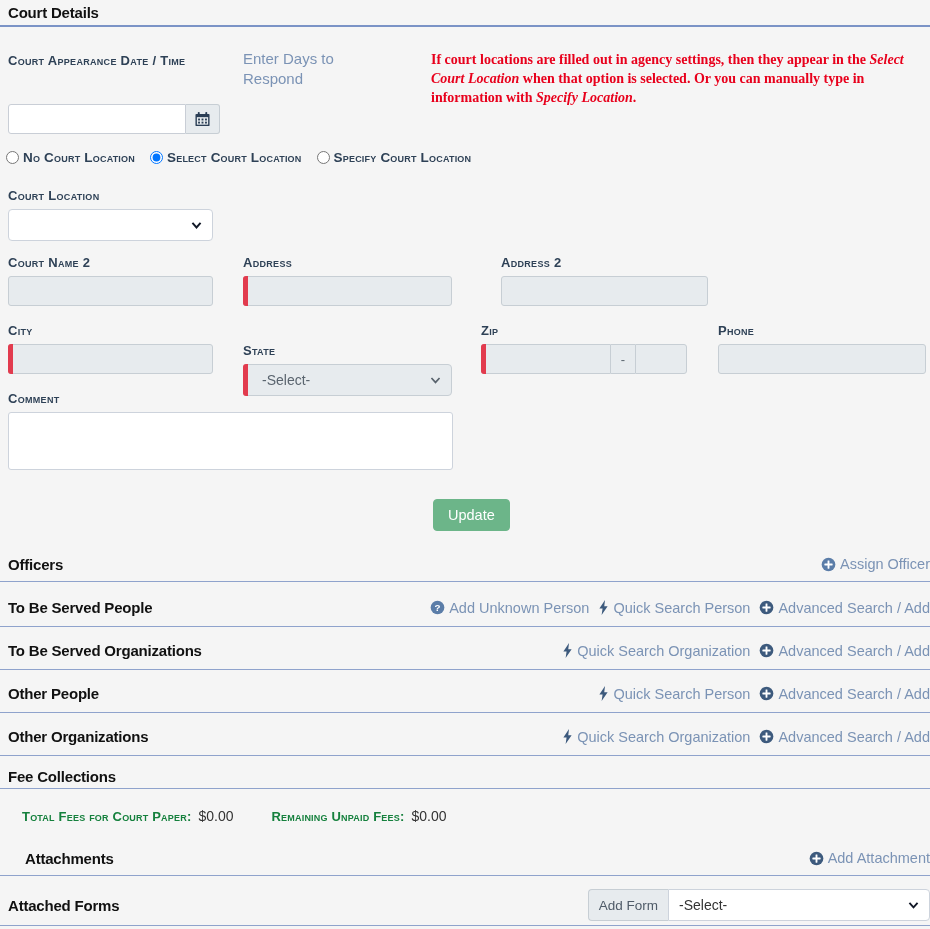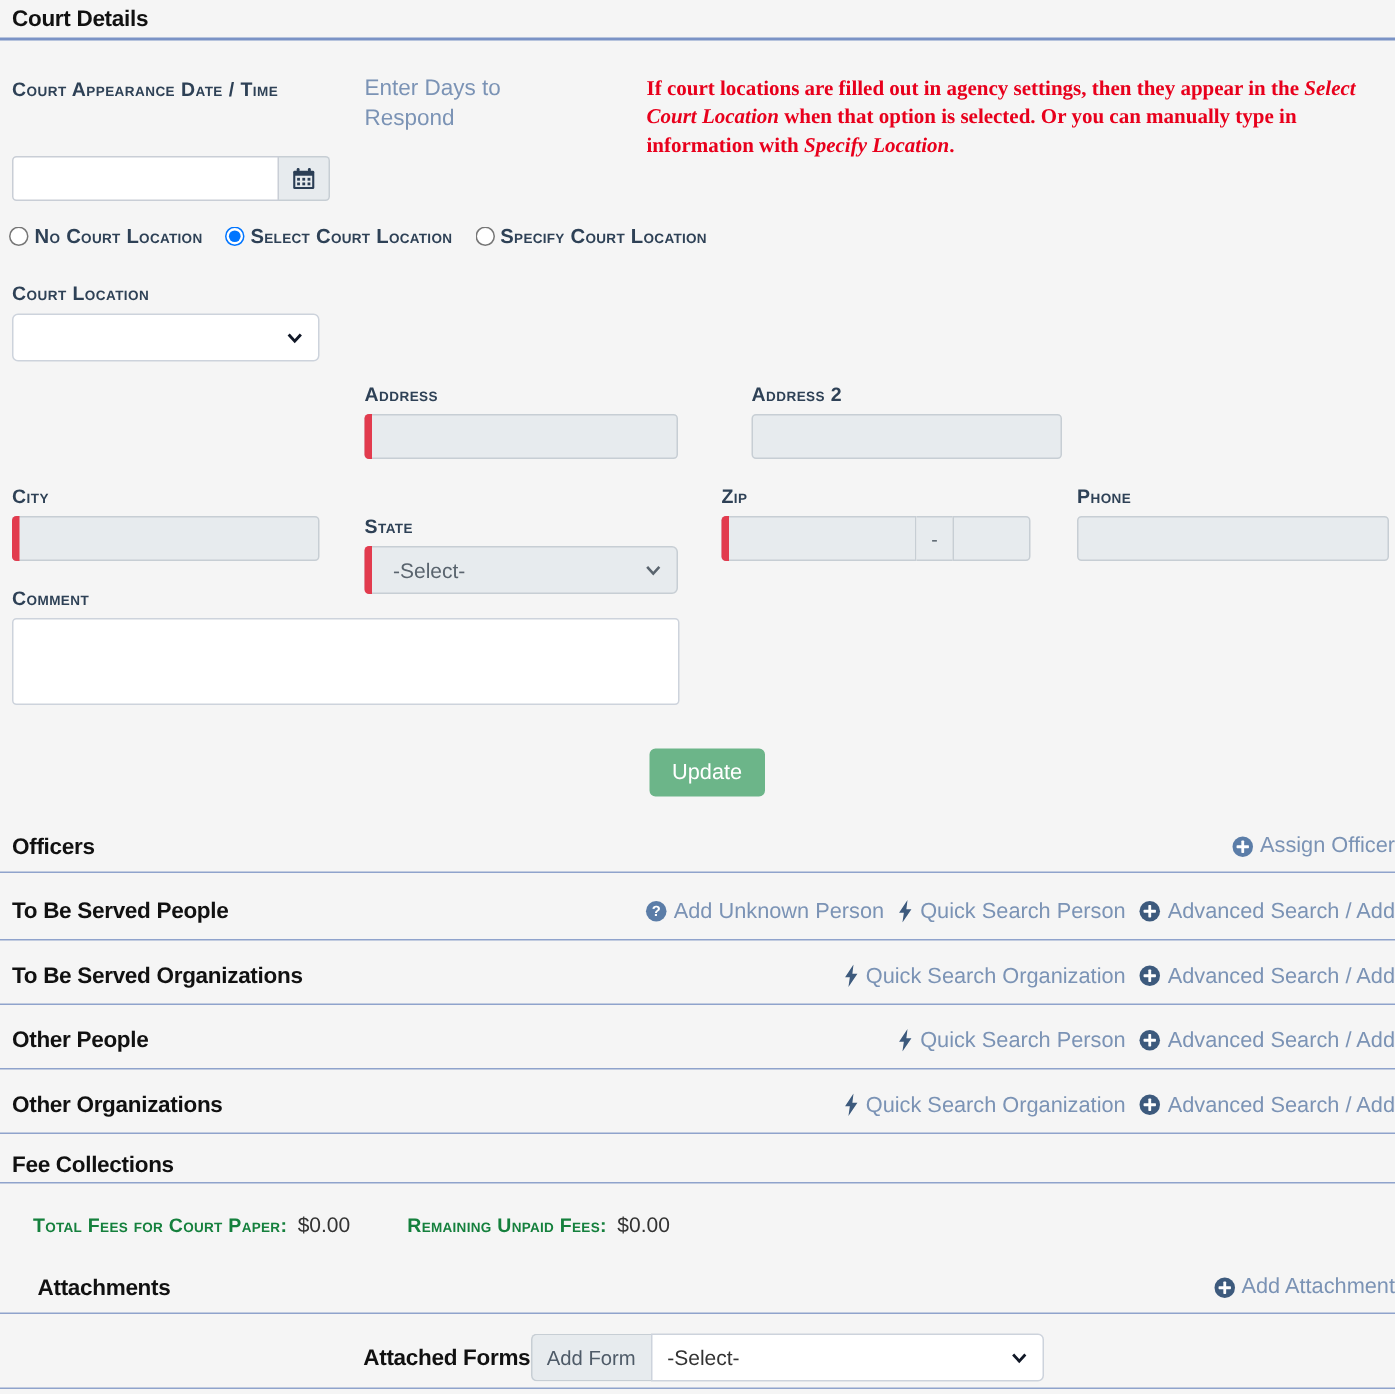--- a/index.html
+++ b/index.html
@@ -163,20 +163,24 @@
   <div style="position:absolute;left:8px;top:188px;">
     <span class="lbl-uc sc">Court Location</span>
     <span class="selwrap" style="margin-top:6px;display:inline-block;">
       <select class="sel white" style="width:205px;"></select>
       <svg class="chev" viewBox="0 0 16 16" fill="none" stroke="#111827" stroke-width="2.4">
           <path d="M3 5.5 L8 11 L13 5.5"></path>
         </svg>
     </span>
   </div>
 
+  <div style="position:absolute;left:8px;top:255px;">
+    <span class="lbl-uc sc">Court Name 2</span>
+    <input class="inp" style="width: 205px; margin-top: 6px;" value="">
+  </div>
 
   <div style="position:absolute;left:243px;top:255px;">
     <span class="lbl-uc sc">Address</span>
     <span class="req" style="margin-top:6px;display:inline-block;">
       <input class="inp" style="width: 209px; padding-left: 12px;" value="">
     </span>
   </div>
 
   <div style="position:absolute;left:481px;top:255px;margin-left:20px;">
     <span class="lbl-uc sc">Address 2</span>
@@ -384,21 +388,21 @@
               </svg>
           </span>
           <span>Add Attachment</span>
         </span>
       </span>
     </div>
     <div class="rule-thin" style="margin-top:6px;"></div>
   </div>
 
   <div style="position:absolute;left:0;top:888px;width:930px;">
-    <div class="row-sect" style="height:34px;justify-content:center;">
+    <div class="row-sect" style="height:34px;">
       <span class="ttl">Attached Forms</span>
       <span style="display:flex;align-items:center;">
         <button class="btn-addform">Add Form</button>
         <span class="selwrap">
           <select class="sel white" style="width:262px;border-radius:0 4px 4px 0;color:#333;">
             <option>-Select-</option>
           </select>
           <svg class="chev" viewBox="0 0 16 16" fill="none" stroke="#111827" stroke-width="2.3">
               <path d="M3 5.5 L8 11 L13 5.5"></path>
             </svg>

